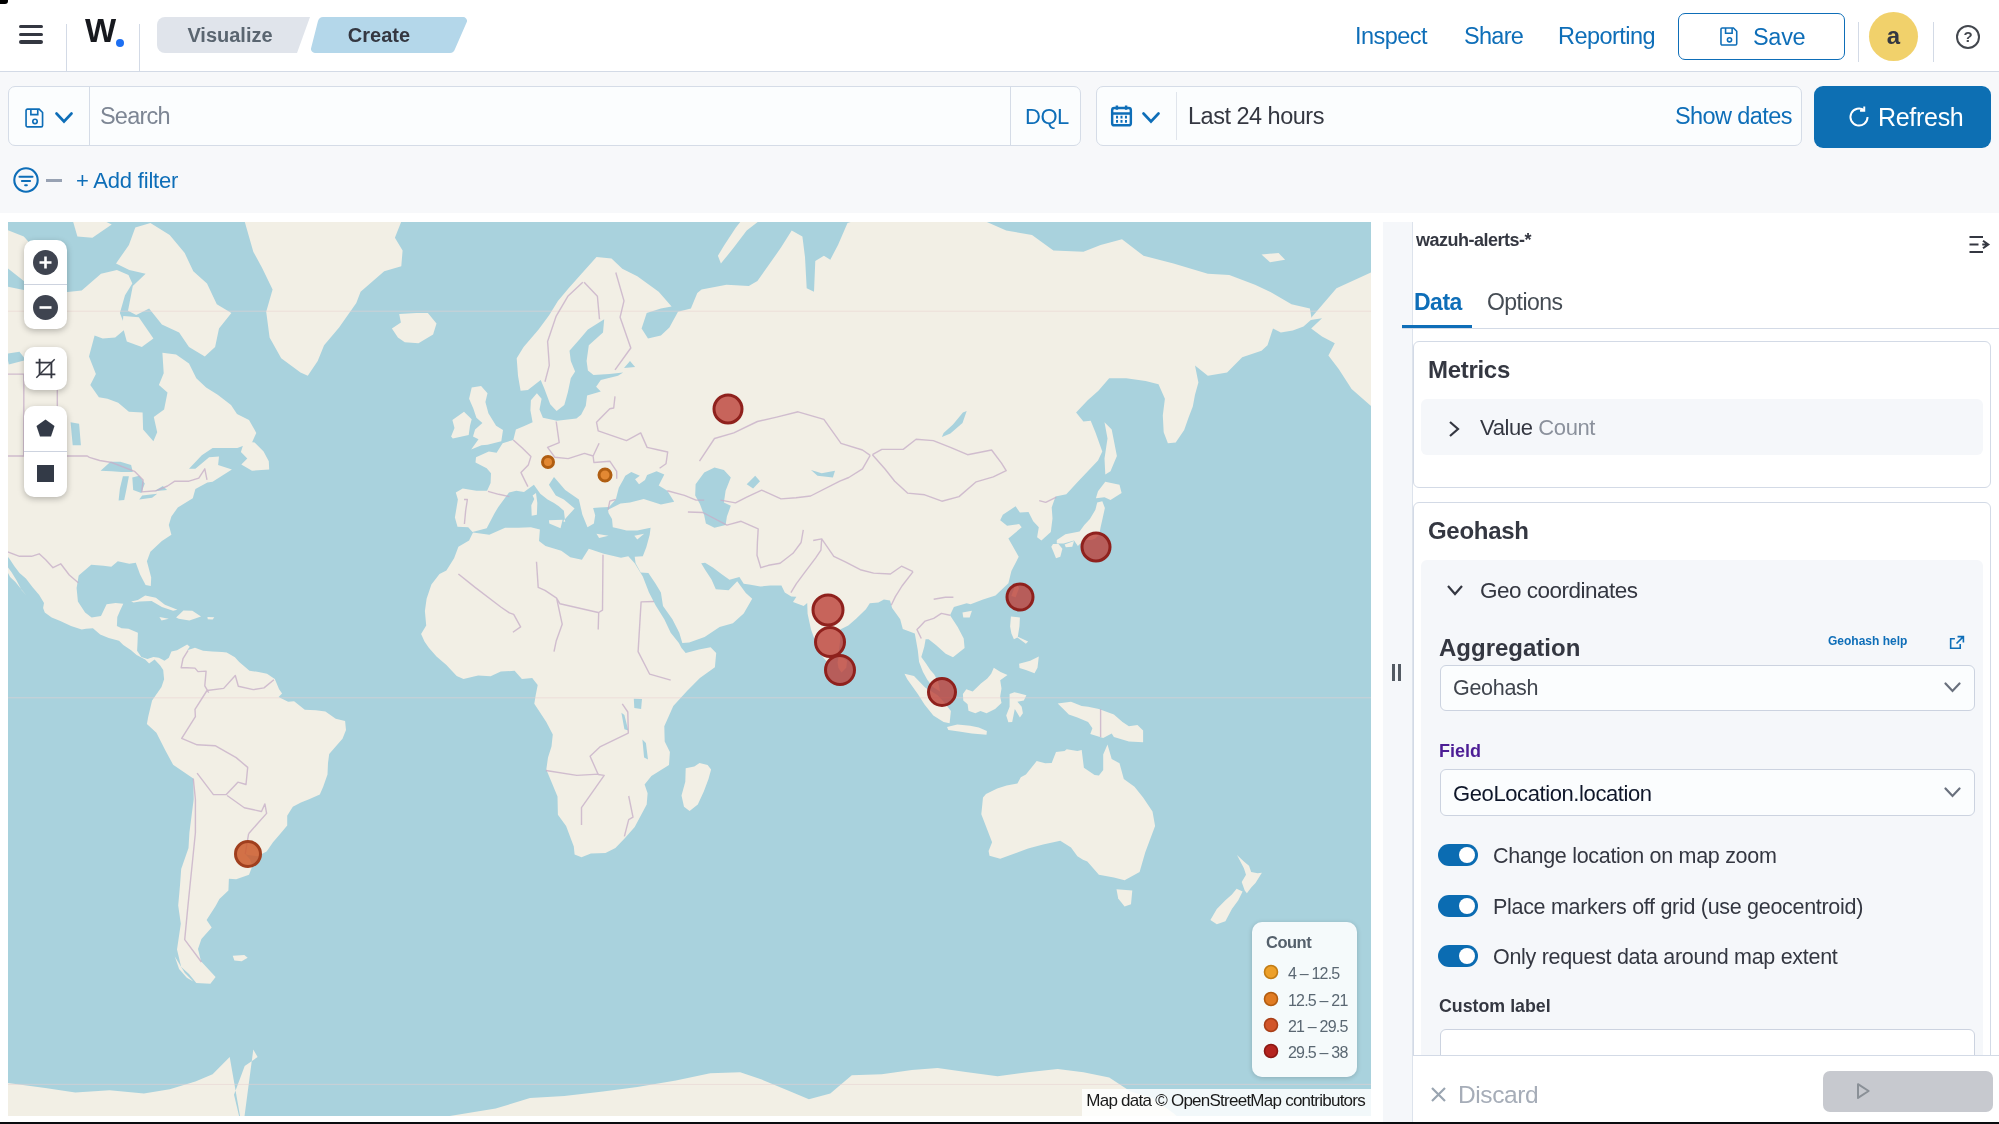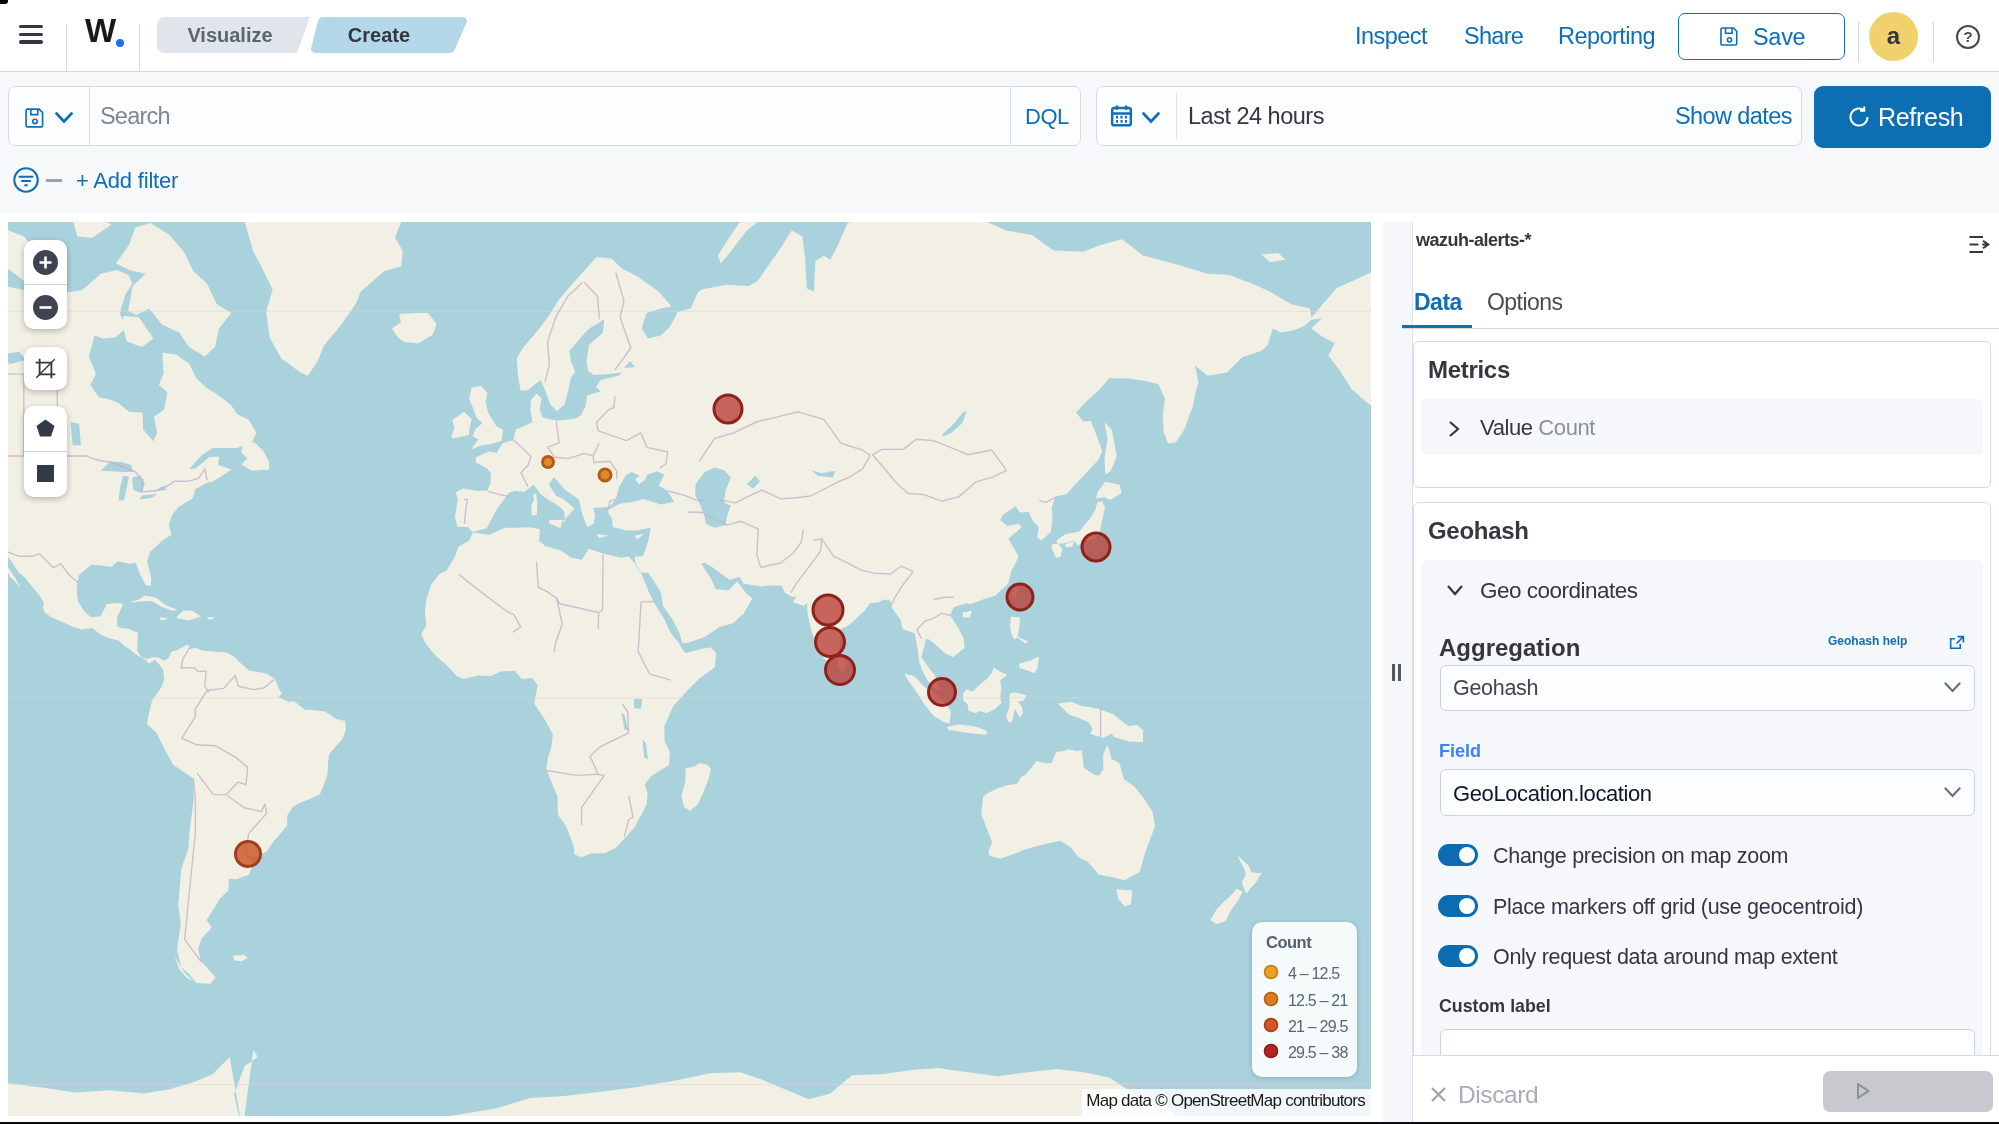--- a/index.html
+++ b/index.html
@@ -221,30 +221,30 @@
 <div class="abs" style="left:1828px;top:634px;font-size:12px;font-weight:700;color:#0e6eb8">Geohash help</div>
 <svg class="abs" style="left:1948px;top:635px" width="17" height="17" viewBox="0 0 16 16" fill="none" stroke="#0e6eb8" stroke-width="1.5">
     <path d="M6.5,3.5 h-4 v9 h9 v-4 M9,1.5 h5.5 v5.5 M14,2 L8,8"></path>
   </svg>
 <div class="abs" style="left:1440px;top:665px;width:535px;height:46px;background:#fbfdfe;border:1px solid #ccd3e0;border-radius:6px"></div>
 <div class="abs" style="left:1453px;top:676px;font-size:21.5px;letter-spacing:-0.3px;color:#40454e">Geohash</div>
 <svg class="abs" style="left:1944px;top:682px" width="17" height="12">
     <path d="M1.5,1.5 L8.5,9 L15.5,1.5" fill="none" stroke="#69707d" stroke-width="2.2" stroke-linecap="round"></path>
   </svg>
 
-<div class="abs" style="left:1439px;top:741px;font-size:18px;font-weight:700;color:#3b82f6">Field</div>
+<div class="abs" style="left:1439px;top:741px;font-size:18px;font-weight:700;color:#4c1d95">Field</div>
 <div class="abs" style="left:1440px;top:769px;width:535px;height:47px;background:#fbfdfe;border:1px solid #ccd3e0;border-radius:6px"></div>
 <div class="abs" style="left:1453px;top:781px;font-size:22px;letter-spacing:-0.4px;color:#0f172a">GeoLocation.location</div>
 <svg class="abs" style="left:1944px;top:787px" width="17" height="12">
     <path d="M1.5,1.5 L8.5,9 L15.5,1.5" fill="none" stroke="#69707d" stroke-width="2.2" stroke-linecap="round"></path>
   </svg>
 
 <div class="abs" style="left:1438px;top:844px;width:40px;height:22px;border-radius:11px;background:#0b6cb2"></div>
 <div class="abs" style="left:1459px;top:847px;width:16px;height:16px;border-radius:50%;background:#fff"></div>
-<div class="abs" style="left:1493px;top:844px;font-size:21.5px;letter-spacing:-0.3px;color:#343741">Change precision on map zoom</div>
+<div class="abs" style="left:1493px;top:844px;font-size:21.5px;letter-spacing:-0.3px;color:#343741">Change location on map zoom</div>
 <div class="abs" style="left:1438px;top:895px;width:40px;height:22px;border-radius:11px;background:#0b6cb2"></div>
 <div class="abs" style="left:1459px;top:898px;width:16px;height:16px;border-radius:50%;background:#fff"></div>
 <div class="abs" style="left:1493px;top:895px;font-size:21.5px;letter-spacing:-0.3px;color:#343741">Place markers off grid (use geocentroid)</div>
 <div class="abs" style="left:1438px;top:945px;width:40px;height:22px;border-radius:11px;background:#0b6cb2"></div>
 <div class="abs" style="left:1459px;top:948px;width:16px;height:16px;border-radius:50%;background:#fff"></div>
 <div class="abs" style="left:1493px;top:945px;font-size:21.5px;letter-spacing:-0.3px;color:#343741">Only request data around map extent</div>
 
 <div class="abs" style="left:1439px;top:996px;font-size:17.8px;font-weight:700;color:#343741">Custom label</div>
 <div class="abs" style="left:1440px;top:1029px;width:535px;height:46px;background:#fff;border:1px solid #ccd3e0;border-radius:6px"></div>
 

